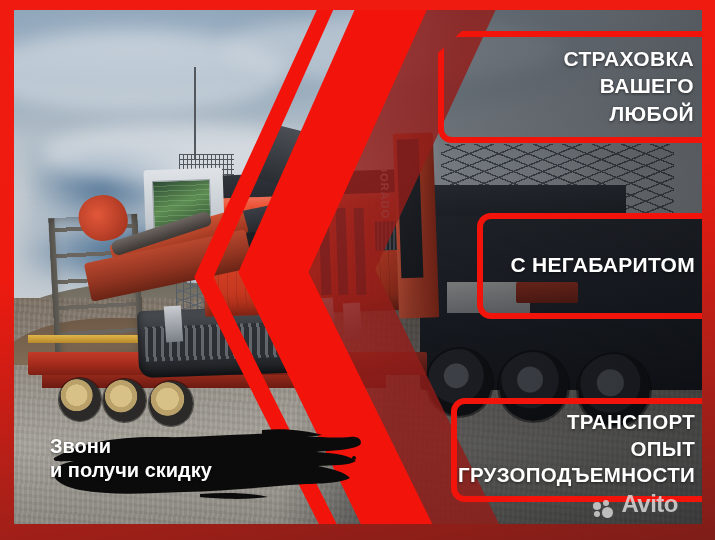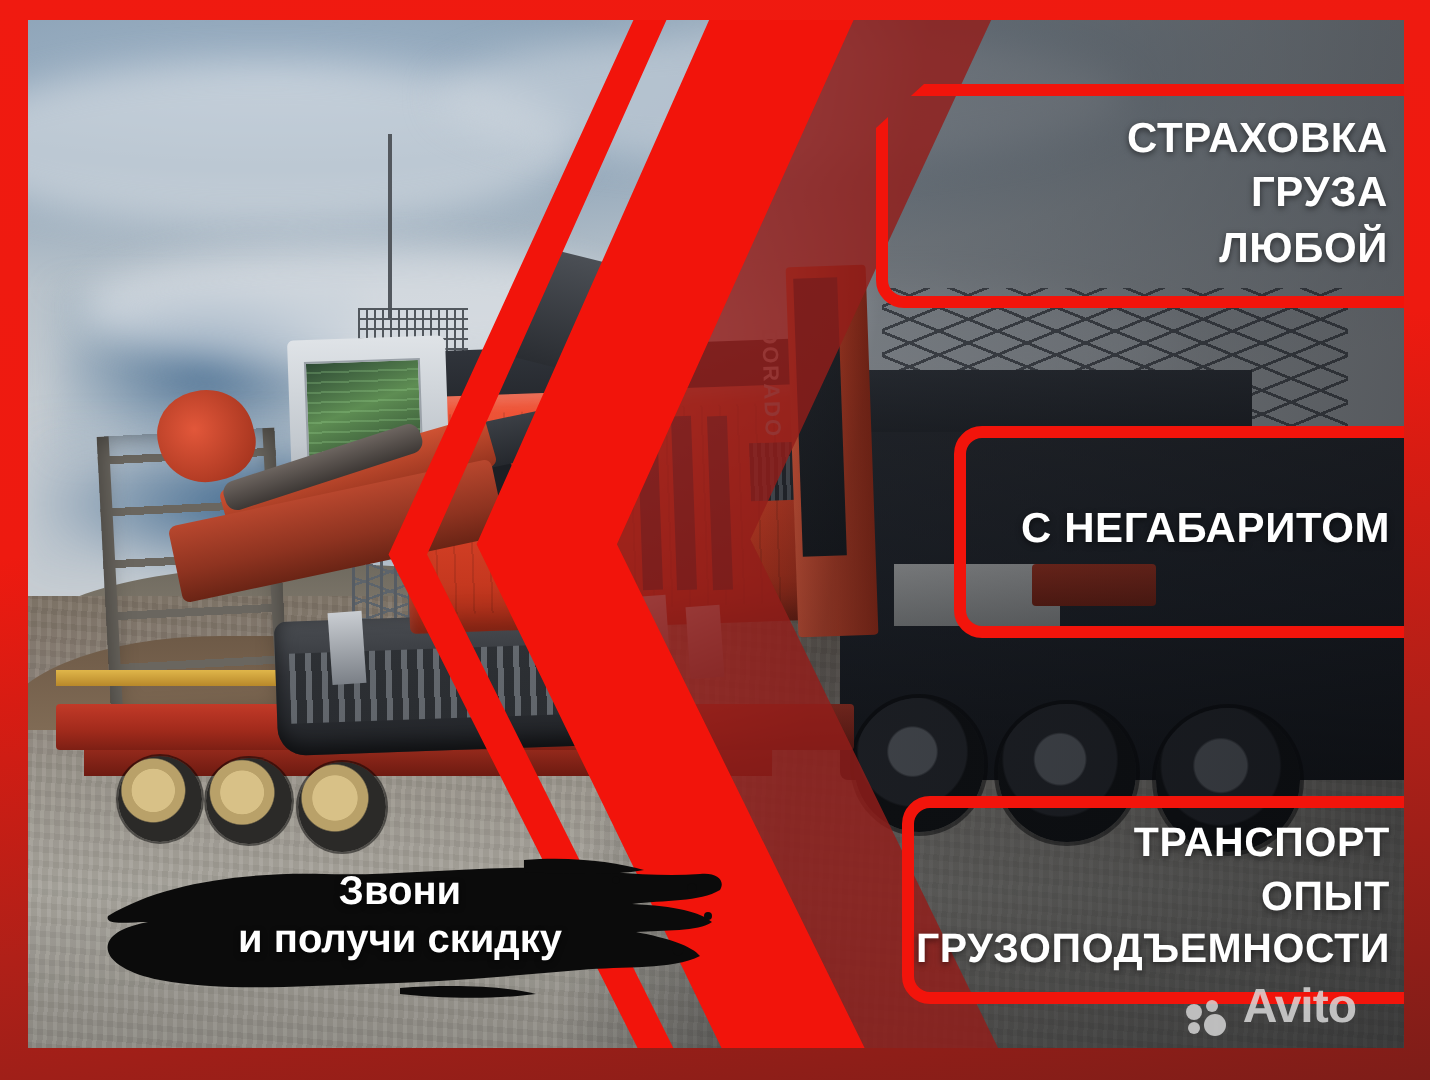--- a/index.html
+++ b/index.html
@@ -333,21 +333,21 @@
   }
 
   
   .callout{
     position:absolute; z-index:20;
     border:6px solid #f2140b;
     display:flex; align-items:center; justify-content:flex-end;
     padding:6px 16px 8px 0;
   }
   .c1{
-    left:424px; top:32px; width:278px; height:112px;
+    left:424px; top:21px; width:278px; height:112px;
     border-radius:14px;
     clip-path: polygon(24px 0, 100% 0, 100% 100%, 0 100%, 0 22px);
     padding-left: 29px;
   }
   .c2{
     left:463px; top:203px; width:240px; height:106px;
     border-radius:14px;
   }
   .c3{
     left:437px; top:388px; width:266px; height:104px;
@@ -367,21 +367,21 @@
 
   
   .brush{
     position:absolute; z-index:22;
     left:36px; top:418px; width:316px; height:72px;
   }
   .brush svg{ width:100%; height:100%; display:block; }
   .brush-text{
     position:absolute; z-index:23;
     left:36px; top:424px; width:300px;
-    text-align:center; color:#fff;
+    color:#fff;
     font-weight:700; font-size:20px; line-height:1.22;
     text-shadow:0 1px 3px rgba(0,0,0,.6);
   }
 
   
   .avito{
     position:absolute; z-index:30; right:24px; bottom:6px;
     display:flex; align-items:flex-end; gap:6px;
     opacity:.82;
   }
@@ -469,21 +469,21 @@
       <div class="photo-grade"></div>
     </div>
 
     <div class="chev-wide"></div>
     <div class="chev-line2"></div>
     <div class="chev-line"></div>
 
     <div class="callout c1">
       <div class="lines">
         <div>СТРАХОВКА</div>
-        <div>ГРУЗА</div>
+        <div>ВАШЕГО</div>
         <div>ЛЮБОЙ</div>
       </div>
     </div>
 
     <div class="callout c2">
       <div class="lines">
         <div>С НЕГАБАРИТОМ</div>
       </div>
     </div>
 

